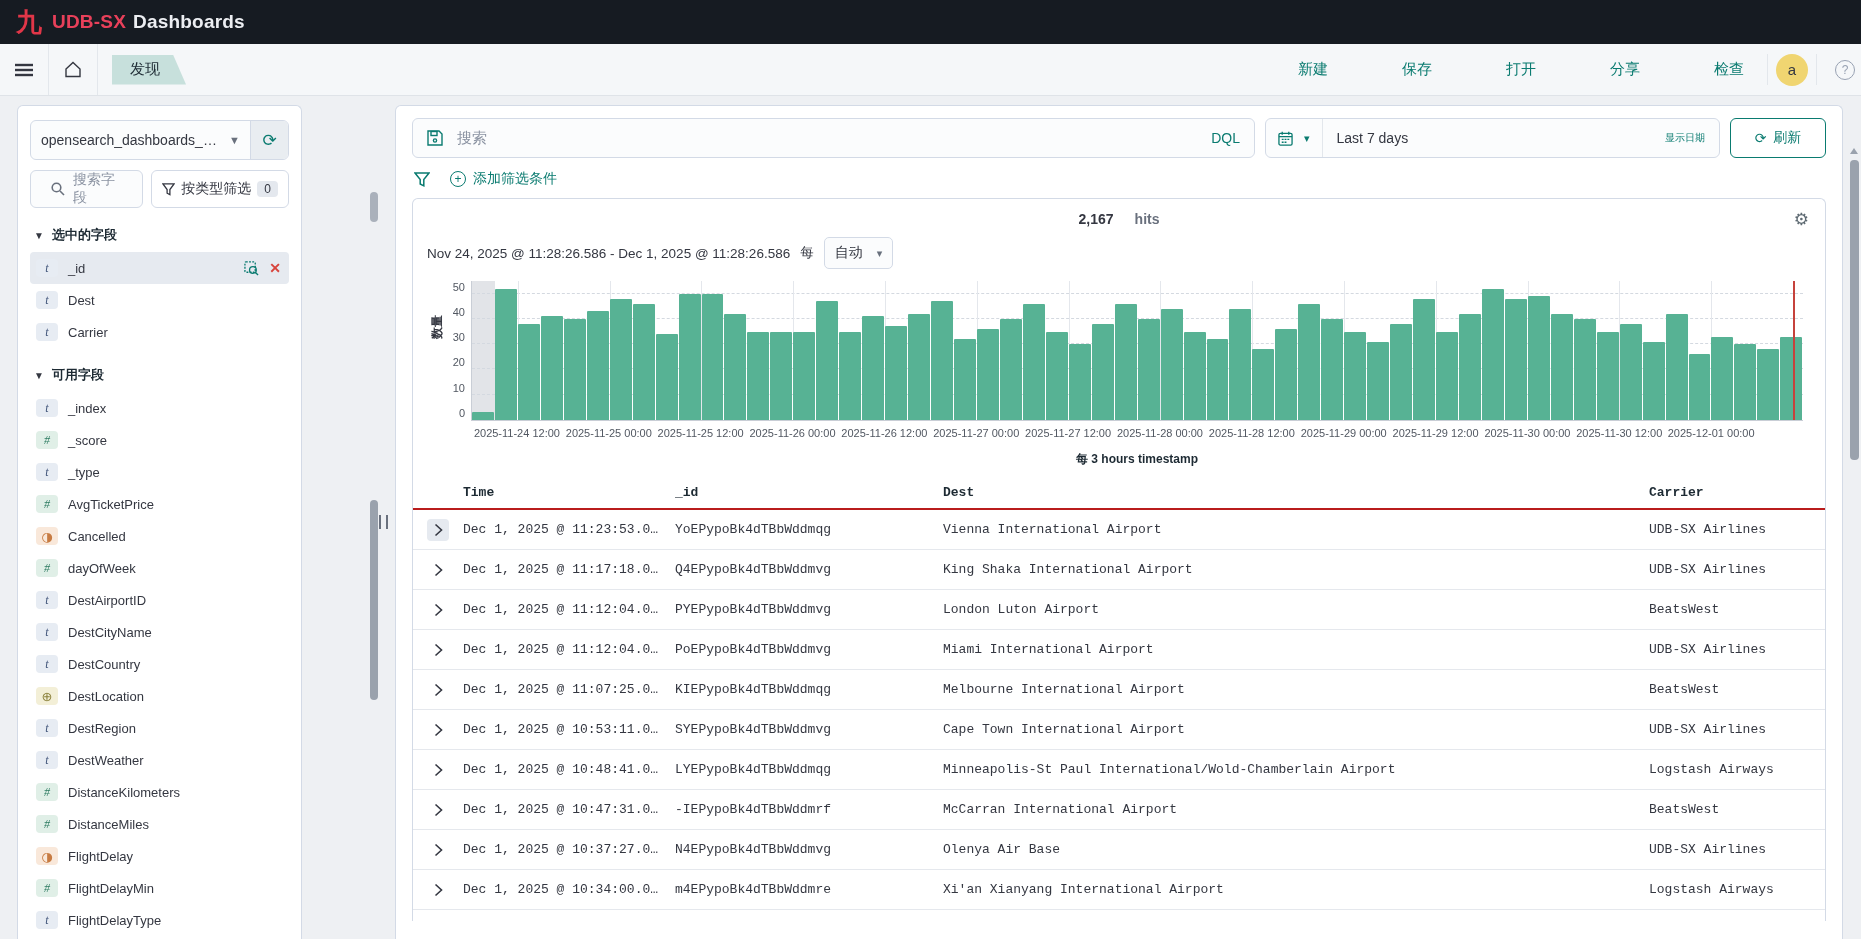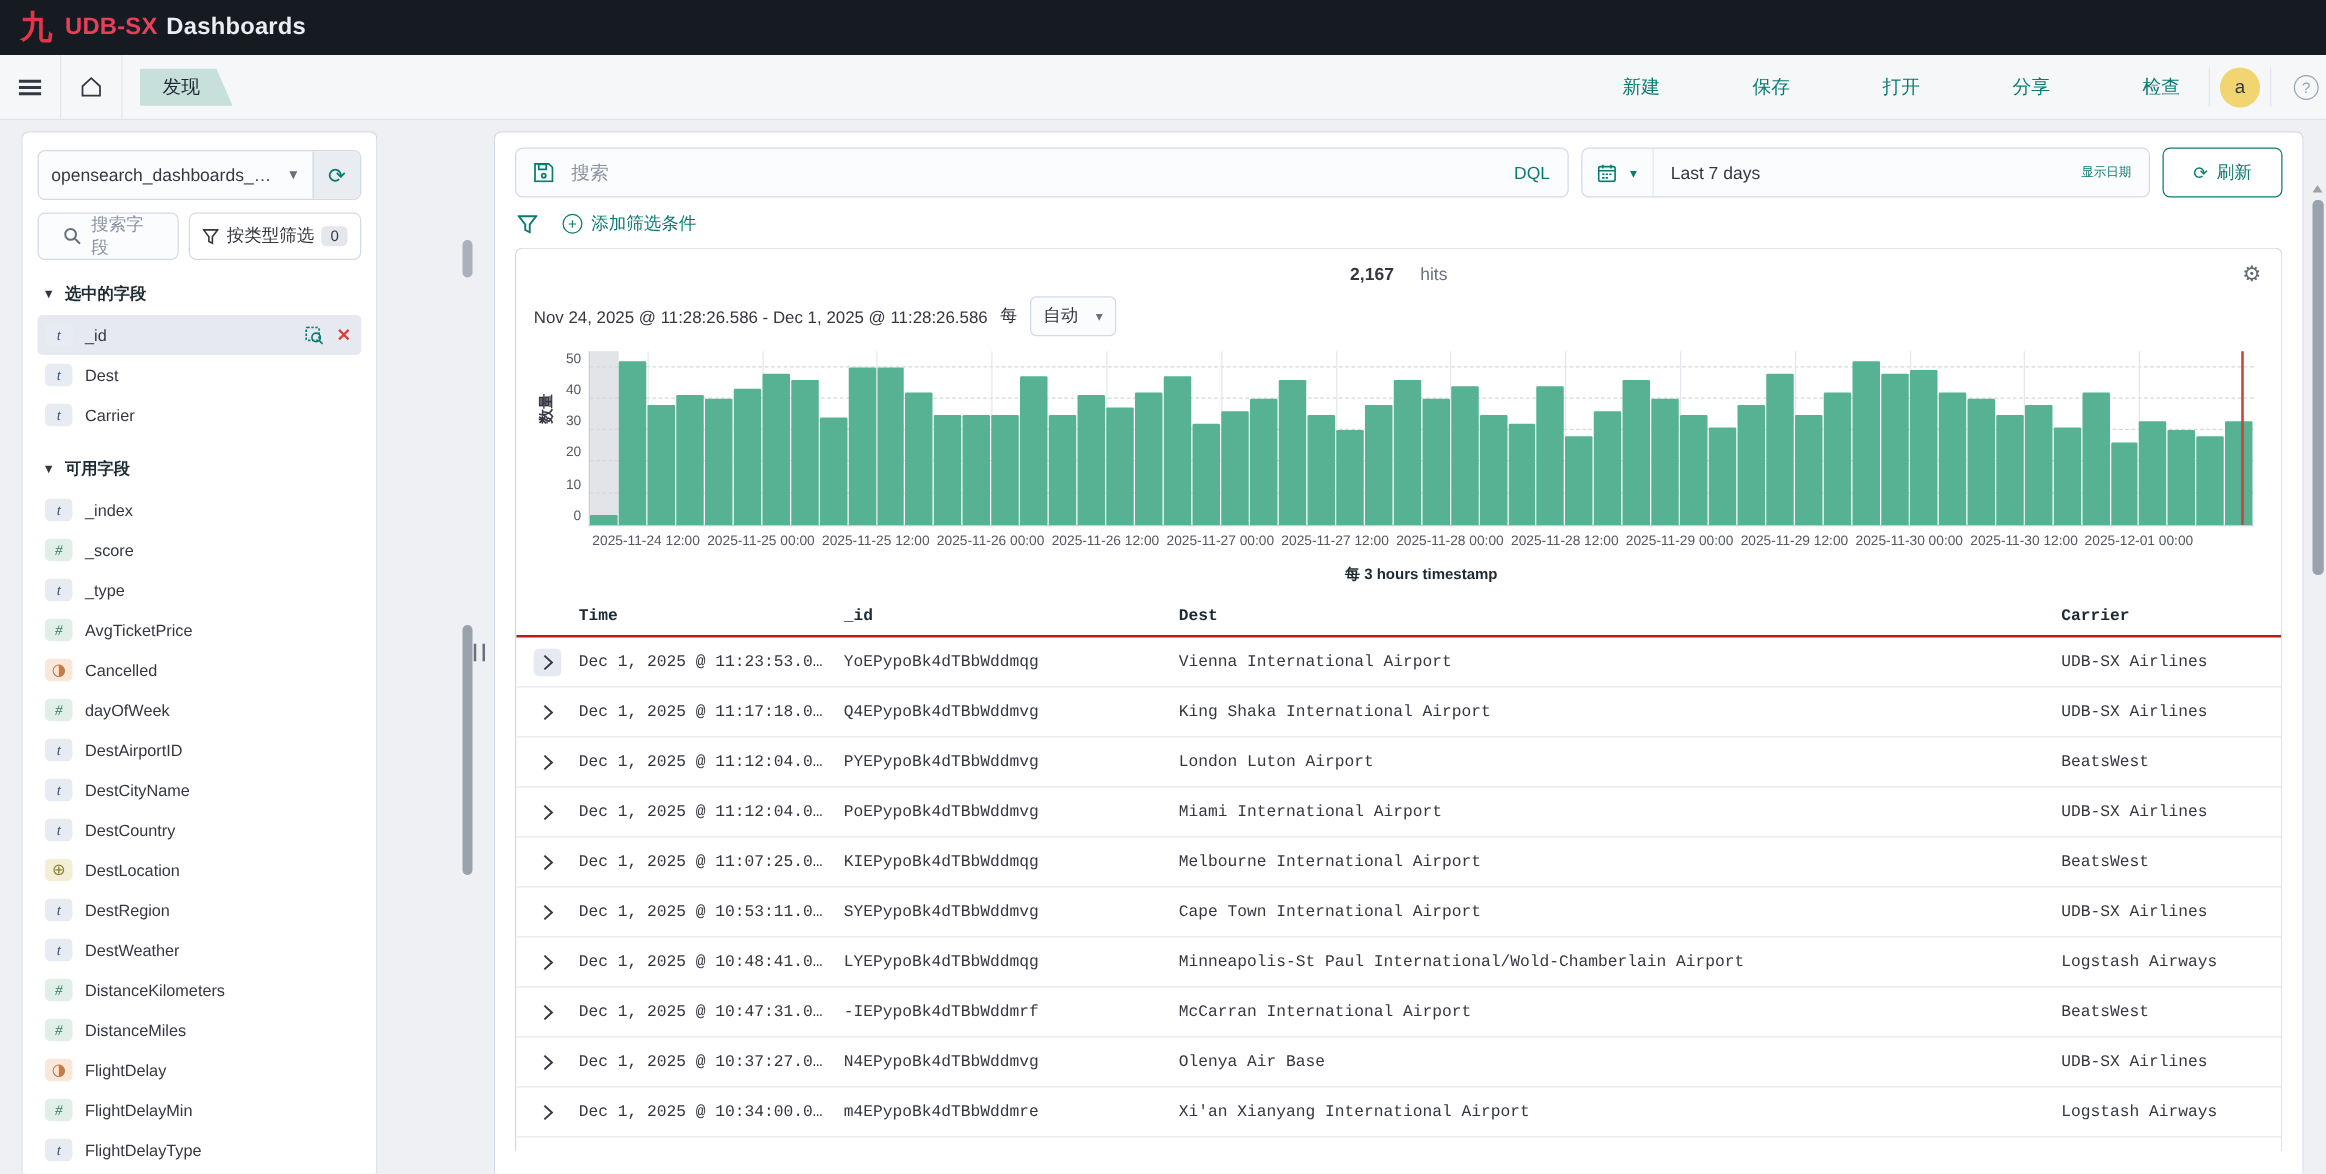--- a/index.html
+++ b/index.html
@@ -69,21 +69,21 @@
   .show-dates { color:#0a7b70; font-size:10px; padding:0 14px; cursor:pointer; white-space:nowrap; }
   .refresh-btn { height:40px; min-width:96px; border:1px solid #0a7b70; border-radius:6px; color:#0a7b70; background:#fff; font-size:14px; display:flex; align-items:center; justify-content:center; gap:7px; cursor:pointer; }
   .filterbar { display:flex; align-items:center; gap:20px; padding:6px 16px 10px 18px; }
   .funnel { color:#0a7b70; cursor:pointer; display:flex; }
   .add-filter { display:flex; align-items:center; gap:7px; color:#0a7b70; font-size:14px; cursor:pointer; }
   .plus-circle { width:16px; height:16px; border:1.3px solid #0a7b70; border-radius:50%; display:flex; align-items:center; justify-content:center; font-size:12px; line-height:1; }
 
   .results-card { margin:0 16px; border:1px solid #d3dae6; border-radius:6px 6px 0 0; border-bottom:none; position:relative; background:#fff; height:calc(100% - 110px); overflow:hidden; }
   .hits-row { position:relative; text-align:center; padding:12px 0 6px 0; font-size:14px; }
   .hits-num { font-weight:bold; color:#343741; }
-  .hits-word { color:#69707d; margin-left:21px; }
+  .hits-word { color:#69707d; margin-left:21px;font-weight:bold; }
   .gear { position:absolute; right:16px; top:10px; color:#5f6b73; font-size:17px; cursor:pointer; }
   .range-row { display:flex; align-items:center; gap:10px; padding:4px 0 6px 14px; font-size:13.5px; color:#343741; }
   .interval-select { height:32px; background:#fbfcfd; border:1px solid #d3dae6; border-radius:5px; display:flex; align-items:center; gap:8px; padding:0 10px; font-size:14px; cursor:pointer;justify-content:space-between; }
 
   
   .chart-wrap { position:relative; margin:6px 22px 0 14px; padding-left:44px; height:188px; }
   .ylab { position:absolute; left:2px; top:58px; transform:rotate(-90deg); transform-origin:left top; font-size:12px; font-weight:bold; color:#343741; }
   .plot { position:relative; height:140px; border-left:1px solid #c9ced6; border-bottom:1px solid #c9ced6; }
   .hgrid { position:absolute; left:0; width:100%; border-top:1px dashed #d4d9e0; }
   .vgrid { position:absolute; top:0; height:100%; width:1px; background:#e4e7ec; }

